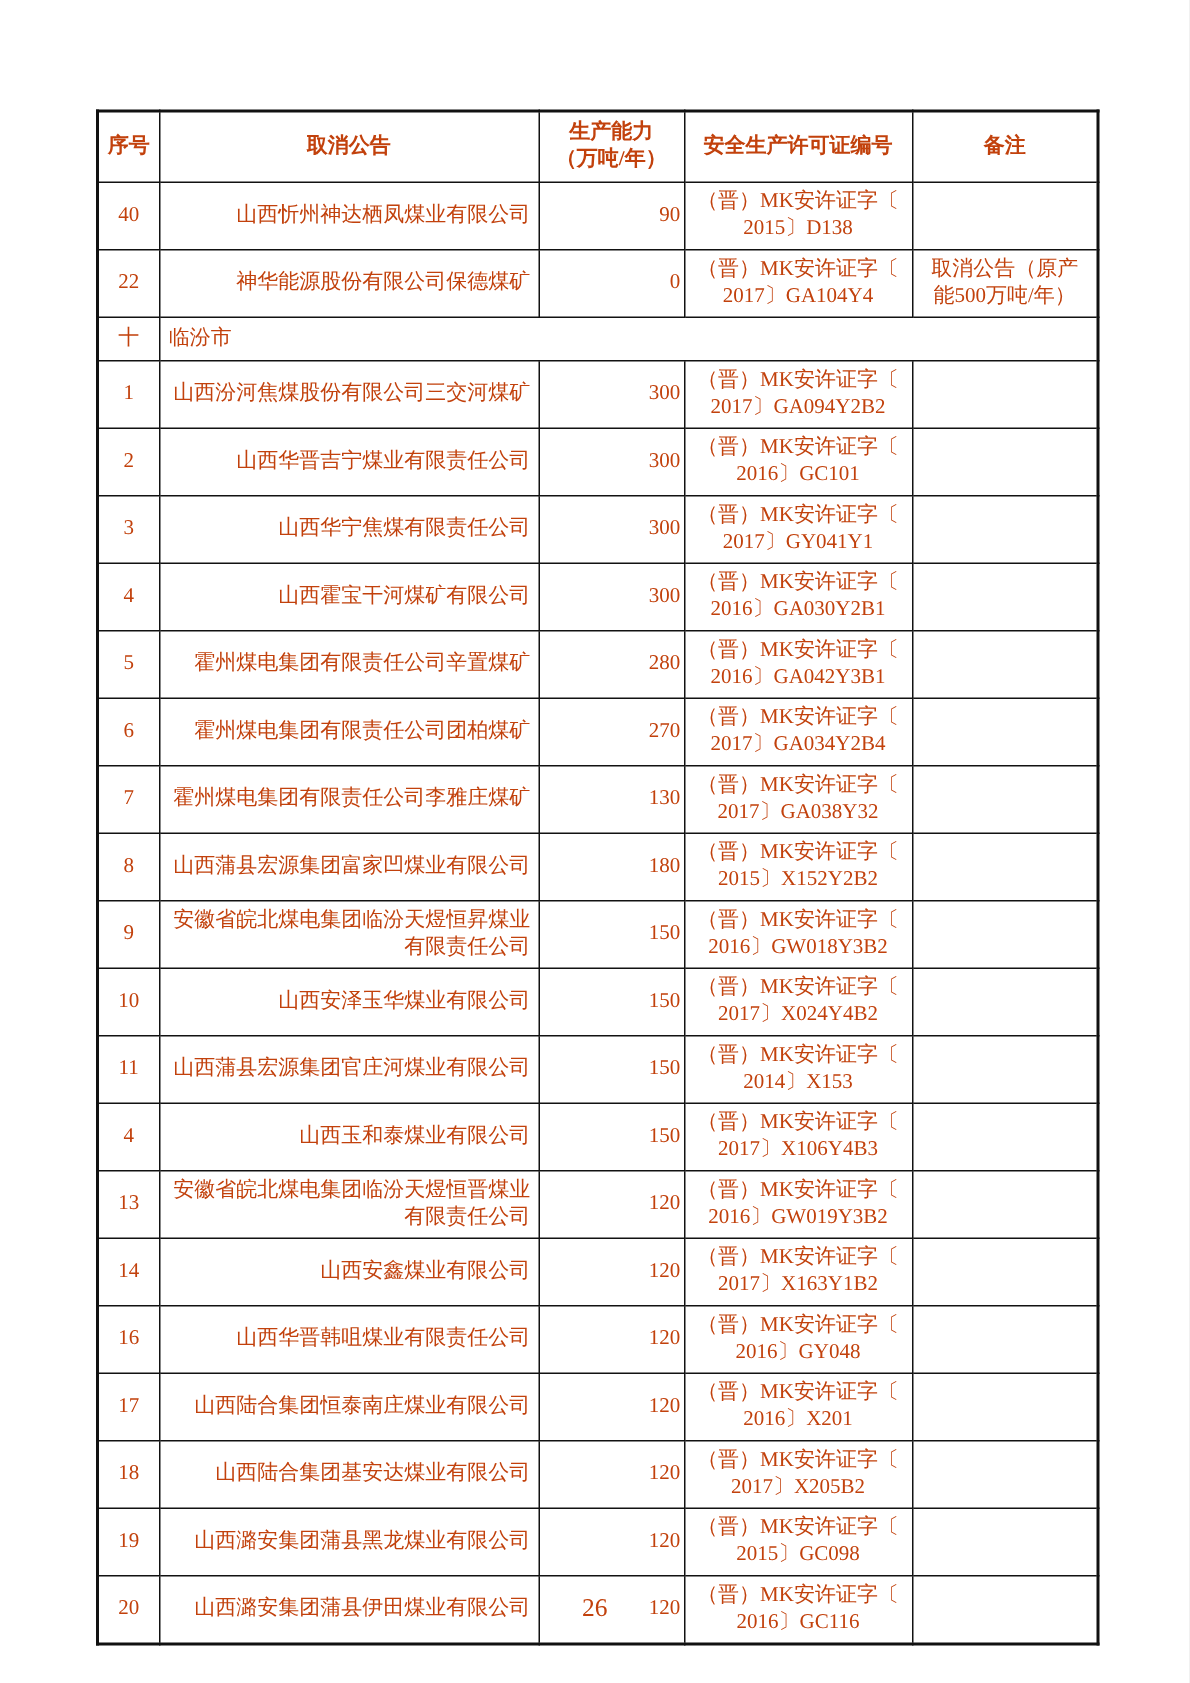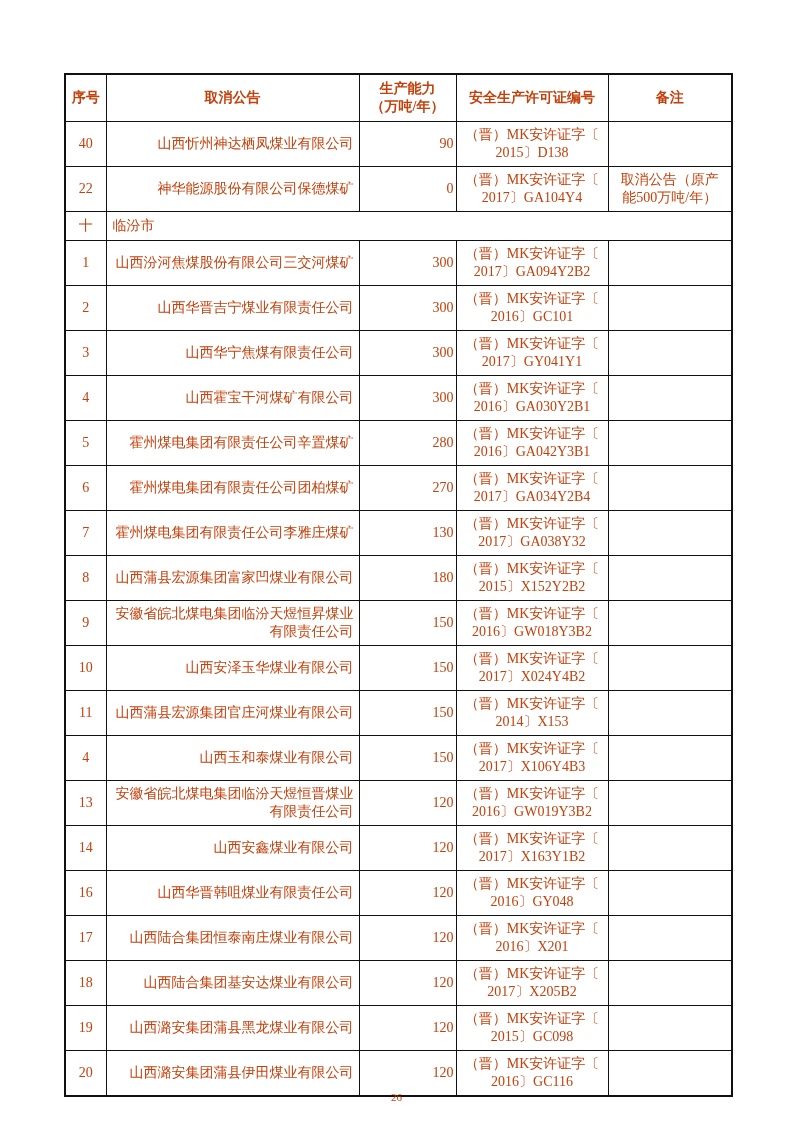--- a/index.html
+++ b/index.html
@@ -38,25 +38,25 @@
   td.c-no { text-align: center; }
   td.c-name { text-align: right; padding: 3px 5px; }
   td.c-capacity { text-align: right; }
   td.c-license { text-align: center; }
   td.c-remark { text-align: center; padding: 3px 6px; }
   tr.data-row td { height: 38px; }
   tr.section-row td { height: 22px; }
   td.c-section { text-align: left; padding: 3px 6px; }
   .page-number {
     position: absolute;
-    top: 1091px;
+    top: 1062px;
     left: 0;
     width: 100%;
     text-align: center;
-    font-size: 11px;
+    font-size: 17px;
   }
 </style>
 </head>
 <body>
 
 <div class="sheet">
   <table class="mine-table">
     <colgroup>
       <col style="width:41px">
       <col style="width:253px">

